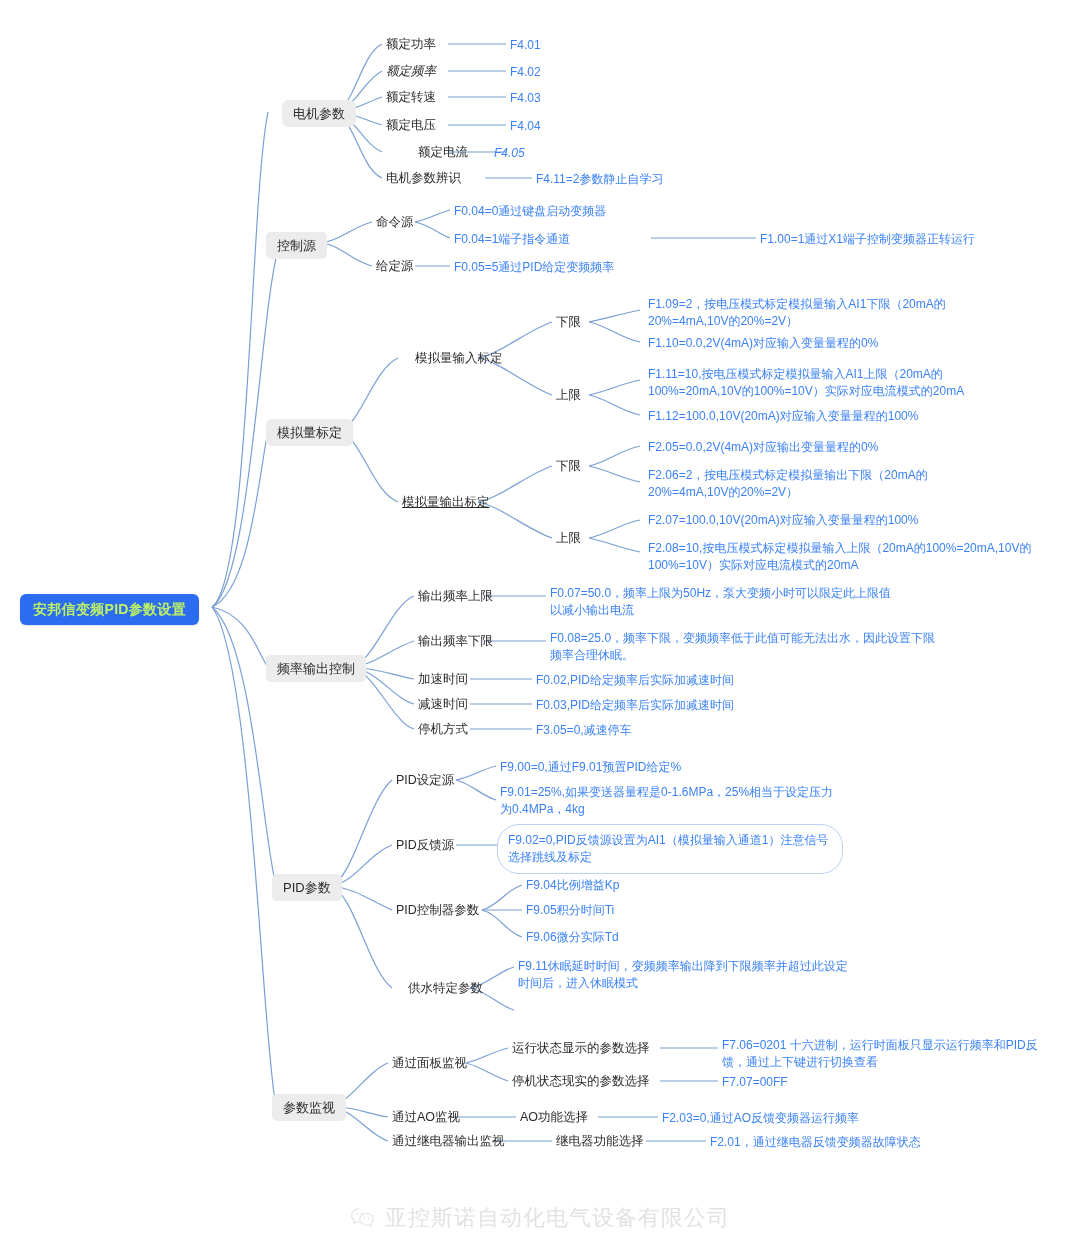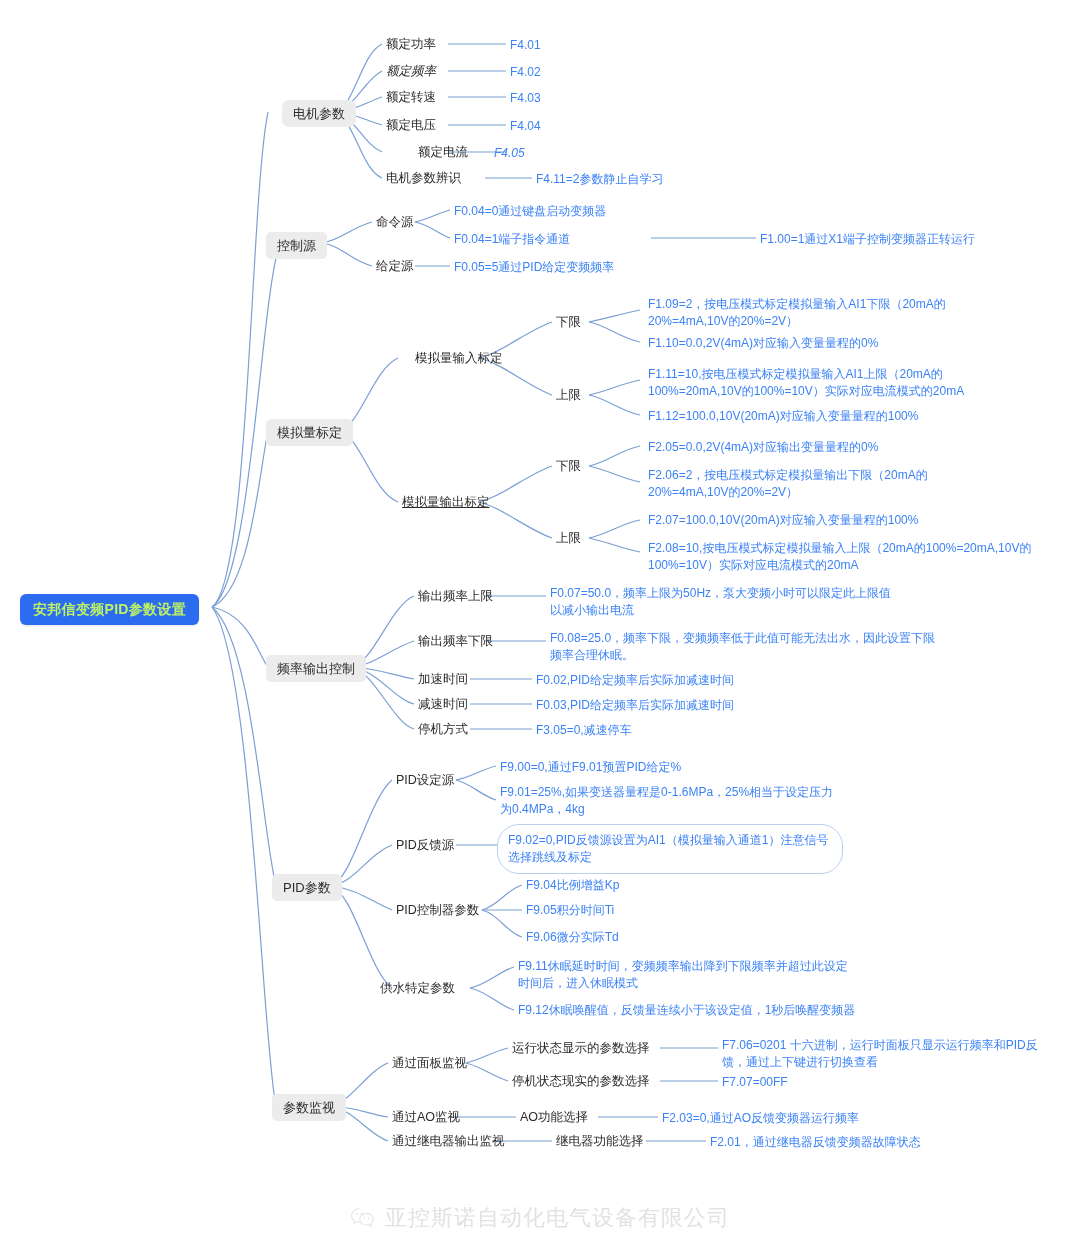--- a/index.html
+++ b/index.html
@@ -203,23 +203,22 @@
   <div class="node leaf" style="left:500px;top:784px;width:340px;">F9.01=25%,如果变送器量程是0-1.6MPa，25%相当于设定压力为0.4MPa，4kg</div>
 
   <div class="node mid" style="left:396px;top:837px;">PID反馈源</div>
   <div class="node leaf boxed" style="left:497px;top:824px;width:324px;border-radius:22px;">F9.02=0,PID反馈源设置为AI1（模拟量输入通道1）注意信号选择跳线及标定</div>
 
   <div class="node mid" style="left:396px;top:902px;">PID控制器参数</div>
   <div class="node leaf nowrap" style="left:526px;top:877px;">F9.04比例增益Kp</div>
   <div class="node leaf nowrap" style="left:526px;top:902px;">F9.05积分时间Ti</div>
   <div class="node leaf nowrap" style="left:526px;top:929px;">F9.06微分实际Td</div>
 
-  <div class="node mid" style="left:380px;top:980px;">供水特定参数</div>
+  <div class="node mid" style="left:408px;top:980px;">供水特定参数</div>
   <div class="node leaf" style="left:518px;top:958px;width:340px;">F9.11休眠延时时间，变频频率输出降到下限频率并超过此设定时间后，进入休眠模式</div>
-  <div class="node leaf nowrap" style="left:518px;top:1002px;">F9.12休眠唤醒值，反馈量连续小于该设定值，1秒后唤醒变频器</div>
 
   <div class="node mid" style="left:392px;top:1055px;">通过面板监视</div>
   <div class="node mid" style="left:512px;top:1040px;text-align:right;">运行状态显示的参数选择</div>
   <div class="node leaf" style="left:722px;top:1037px;width:318px;">F7.06=0201 十六进制，运行时面板只显示运行频率和PID反馈，通过上下键进行切换查看</div>
   <div class="node mid" style="left:512px;top:1073px;">停机状态现实的参数选择</div>
   <div class="node leaf nowrap" style="left:722px;top:1074px;">F7.07=00FF</div>
 
   <div class="node mid" style="left:392px;top:1109px;">通过AO监视</div>
   <div class="node mid" style="left:520px;top:1109px;">AO功能选择</div>
   <div class="node leaf nowrap" style="left:662px;top:1110px;">F2.03=0,通过AO反馈变频器运行频率</div>

